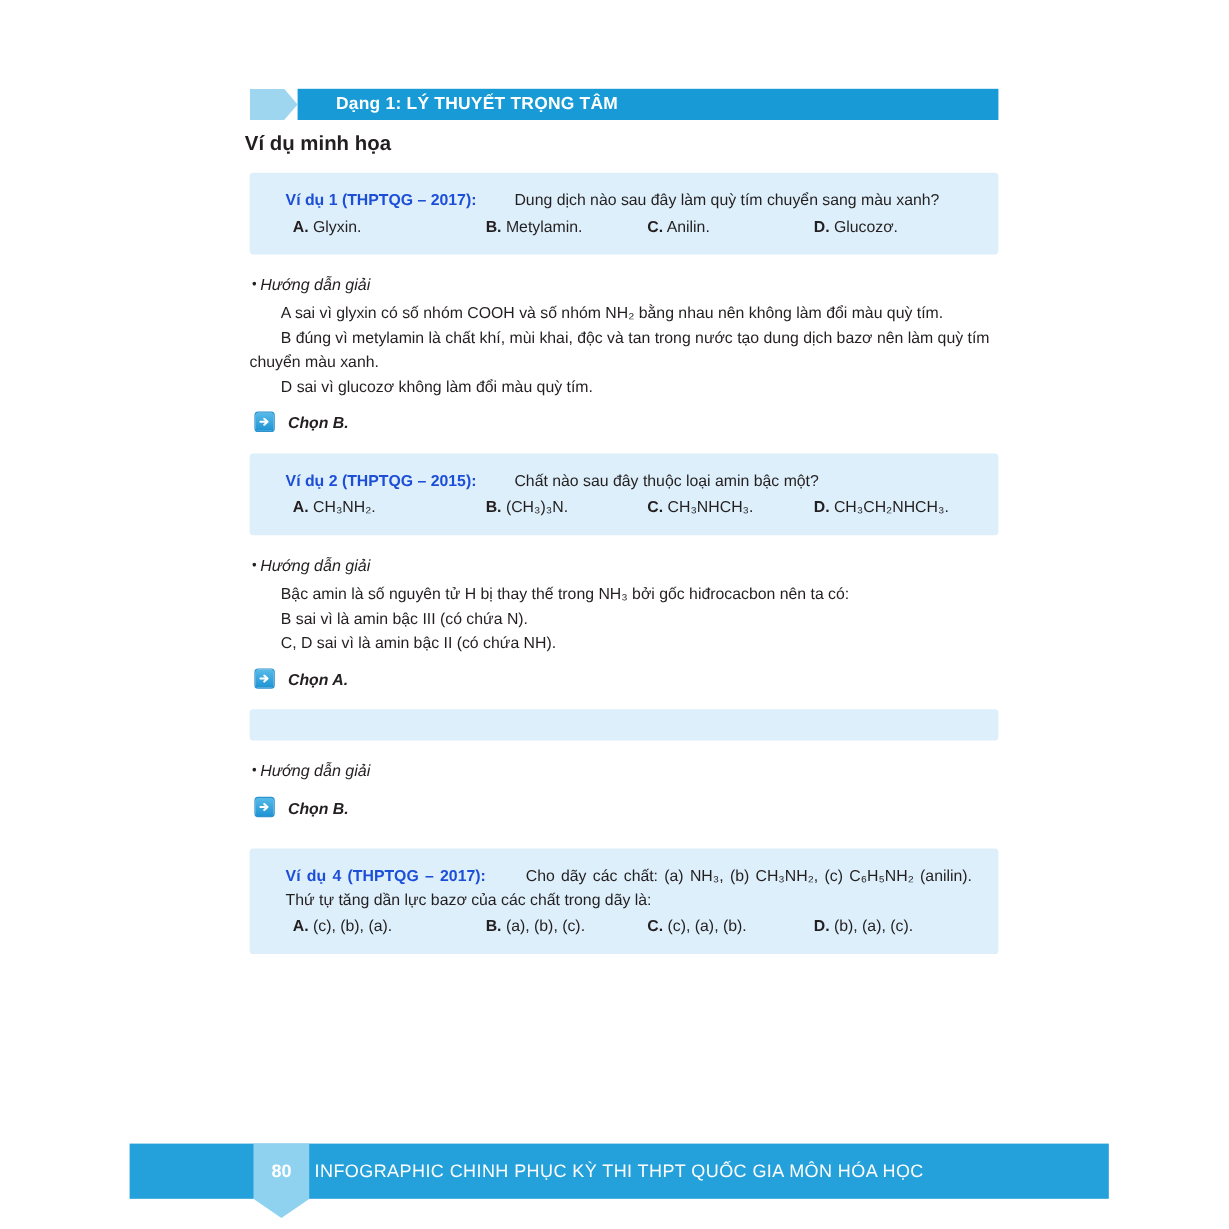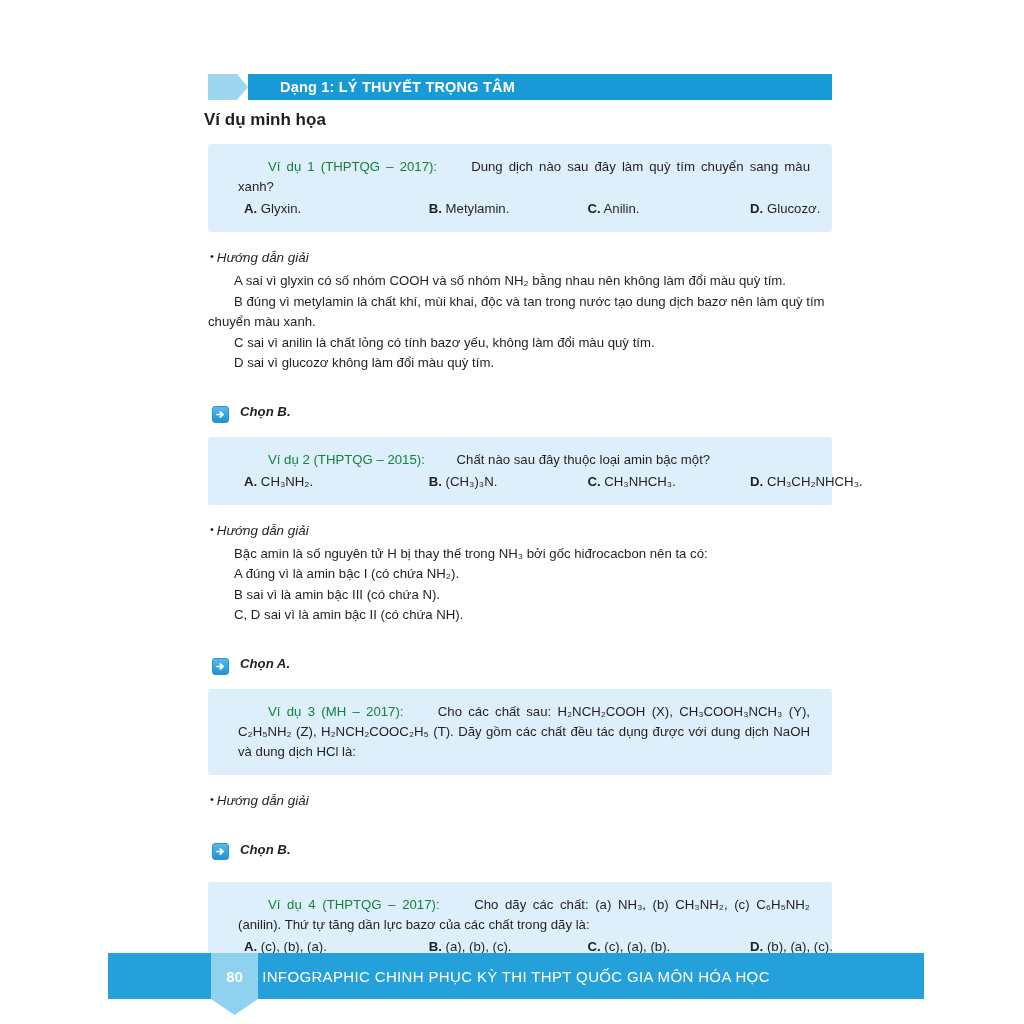--- a/index.html
+++ b/index.html
@@ -76,32 +76,30 @@
     border-radius: 3px;
     padding: 13px 22px 13px 30px;
     margin-top: 14px;
     font-size: 13.2px;
     line-height: 1.52;
   }
   .qbox .qbody {
     text-align: justify;
   }
   .q-label {
-    color: #15803d;
-    font-weight: normal;
+    color: #1d4ed8;
+    font-weight: bold;
     white-space: nowrap;
-    margin-left: 30px;
   }
   .q-text { color: #231f20; padding-left: 28px; }
 
   .options {
     display: flex;
     margin-top: 2px;
     padding-left: 6px;
-    gap: 24px;
   }
   .opt {
     font-size: 13.2px;
     white-space: nowrap;
   }
   .opt b { font-weight: bold; }
   .opt-a { flex: 0 0 28.4%; }
   .opt-b { flex: 0 0 23.8%; }
   .opt-c { flex: 0 0 24.5%; }
   .opt-d { flex: 0 0 auto; }
@@ -126,22 +124,22 @@
   .sol-lines { margin-top: 2px; }
   .sol-line {
     text-indent: 26px;
     margin: 0;
   }
   .sol-line.justify { text-align: justify; }
 
   
   .chon-row {
     display: flex;
-    align-items: flex-end;
-    margin-top: 28px;
+    align-items: flex-start;
+    margin-top: 10px;
     margin-left: 4px;
   }
   .chon-icon {
     width: 17px;
     height: 17px;
     border-radius: 3px;
     background: linear-gradient(#56bbe8, #1e93d4);
     border: 1px solid #2c93cf;
     display: inline-flex;
     align-items: center;
@@ -235,21 +233,20 @@
         <div class="opt opt-c"><b>C.</b> <span>Anilin.</span></div>
         <div class="opt opt-d"><b>D.</b> <span>Glucozơ.</span></div>
       </div>
     </div>
 
     <div class="solution">
       <div class="sol-head"><span class="bullet">•</span><span>Hướng dẫn giải</span></div>
       <div class="sol-lines">
         <p class="sol-line">A sai vì glyxin có số nhóm COOH và số nhóm NH₂ bằng nhau nên không làm đổi màu quỳ tím.</p>
         <p class="sol-line">B đúng vì metylamin là chất khí, mùi khai, độc và tan trong nước tạo dung dịch bazơ nên làm quỳ tím chuyển màu xanh.</p>
-        <p class="sol-line">C sai vì anilin là chất lỏng có tính bazơ yếu, không làm đổi màu quỳ tím.</p>
         <p class="sol-line">D sai vì glucozơ không làm đổi màu quỳ tím.</p>
       </div>
       <div class="chon-row">
         <span class="chon-icon">
           <svg width="11" height="11" viewBox="0 0 11 11" aria-hidden="true">
               <path d="M2 5.5 H7 M5.2 3 L8 5.5 L5.2 8" stroke="#ffffff" stroke-width="1.7" fill="none" stroke-linecap="round" stroke-linejoin="round"></path>
             </svg>
         </span>
         <span class="chon-text">Chọn B.</span>
       </div>
@@ -265,39 +262,34 @@
         <div class="opt opt-b"><b>B.</b> <span>(CH₃)₃N.</span></div>
         <div class="opt opt-c"><b>C.</b> <span>CH₃NHCH₃.</span></div>
         <div class="opt opt-d"><b>D.</b> <span>CH₃CH₂NHCH₃.</span></div>
       </div>
     </div>
 
     <div class="solution">
       <div class="sol-head"><span class="bullet">•</span><span>Hướng dẫn giải</span></div>
       <div class="sol-lines">
         <p class="sol-line">Bậc amin là số nguyên tử H bị thay thế trong NH₃ bởi gốc hiđrocacbon nên ta có:</p>
-        <p class="sol-line">A đúng vì là amin bậc I (có chứa NH₂).</p>
         <p class="sol-line">B sai vì là amin bậc III (có chứa N).</p>
         <p class="sol-line">C, D sai vì là amin bậc II (có chứa NH).</p>
       </div>
       <div class="chon-row">
         <span class="chon-icon">
           <svg width="11" height="11" viewBox="0 0 11 11" aria-hidden="true">
               <path d="M2 5.5 H7 M5.2 3 L8 5.5 L5.2 8" stroke="#ffffff" stroke-width="1.7" fill="none" stroke-linecap="round" stroke-linejoin="round"></path>
             </svg>
         </span>
         <span class="chon-text">Chọn A.</span>
       </div>
     </div>
 
     <div class="qbox">
-      <div class="qbody">
-        <span class="q-label">Ví dụ 3 (MH – 2017):</span>
-        <span class="q-text">Cho các chất sau: H₂NCH₂COOH (X), CH₃COOH₃NCH₃ (Y), C₂H₅NH₂ (Z), H₂NCH₂COOC₂H₅ (T). Dãy gồm các chất đều tác dụng được với dung dịch NaOH và dung dịch HCl là:</span>
-      </div>
     </div>
 
     <div class="solution">
       <div class="sol-head"><span class="bullet">•</span><span>Hướng dẫn giải</span></div>
       <div class="chon-row">
         <span class="chon-icon">
           <svg width="11" height="11" viewBox="0 0 11 11" aria-hidden="true">
               <path d="M2 5.5 H7 M5.2 3 L8 5.5 L5.2 8" stroke="#ffffff" stroke-width="1.7" fill="none" stroke-linecap="round" stroke-linejoin="round"></path>
             </svg>
         </span>

